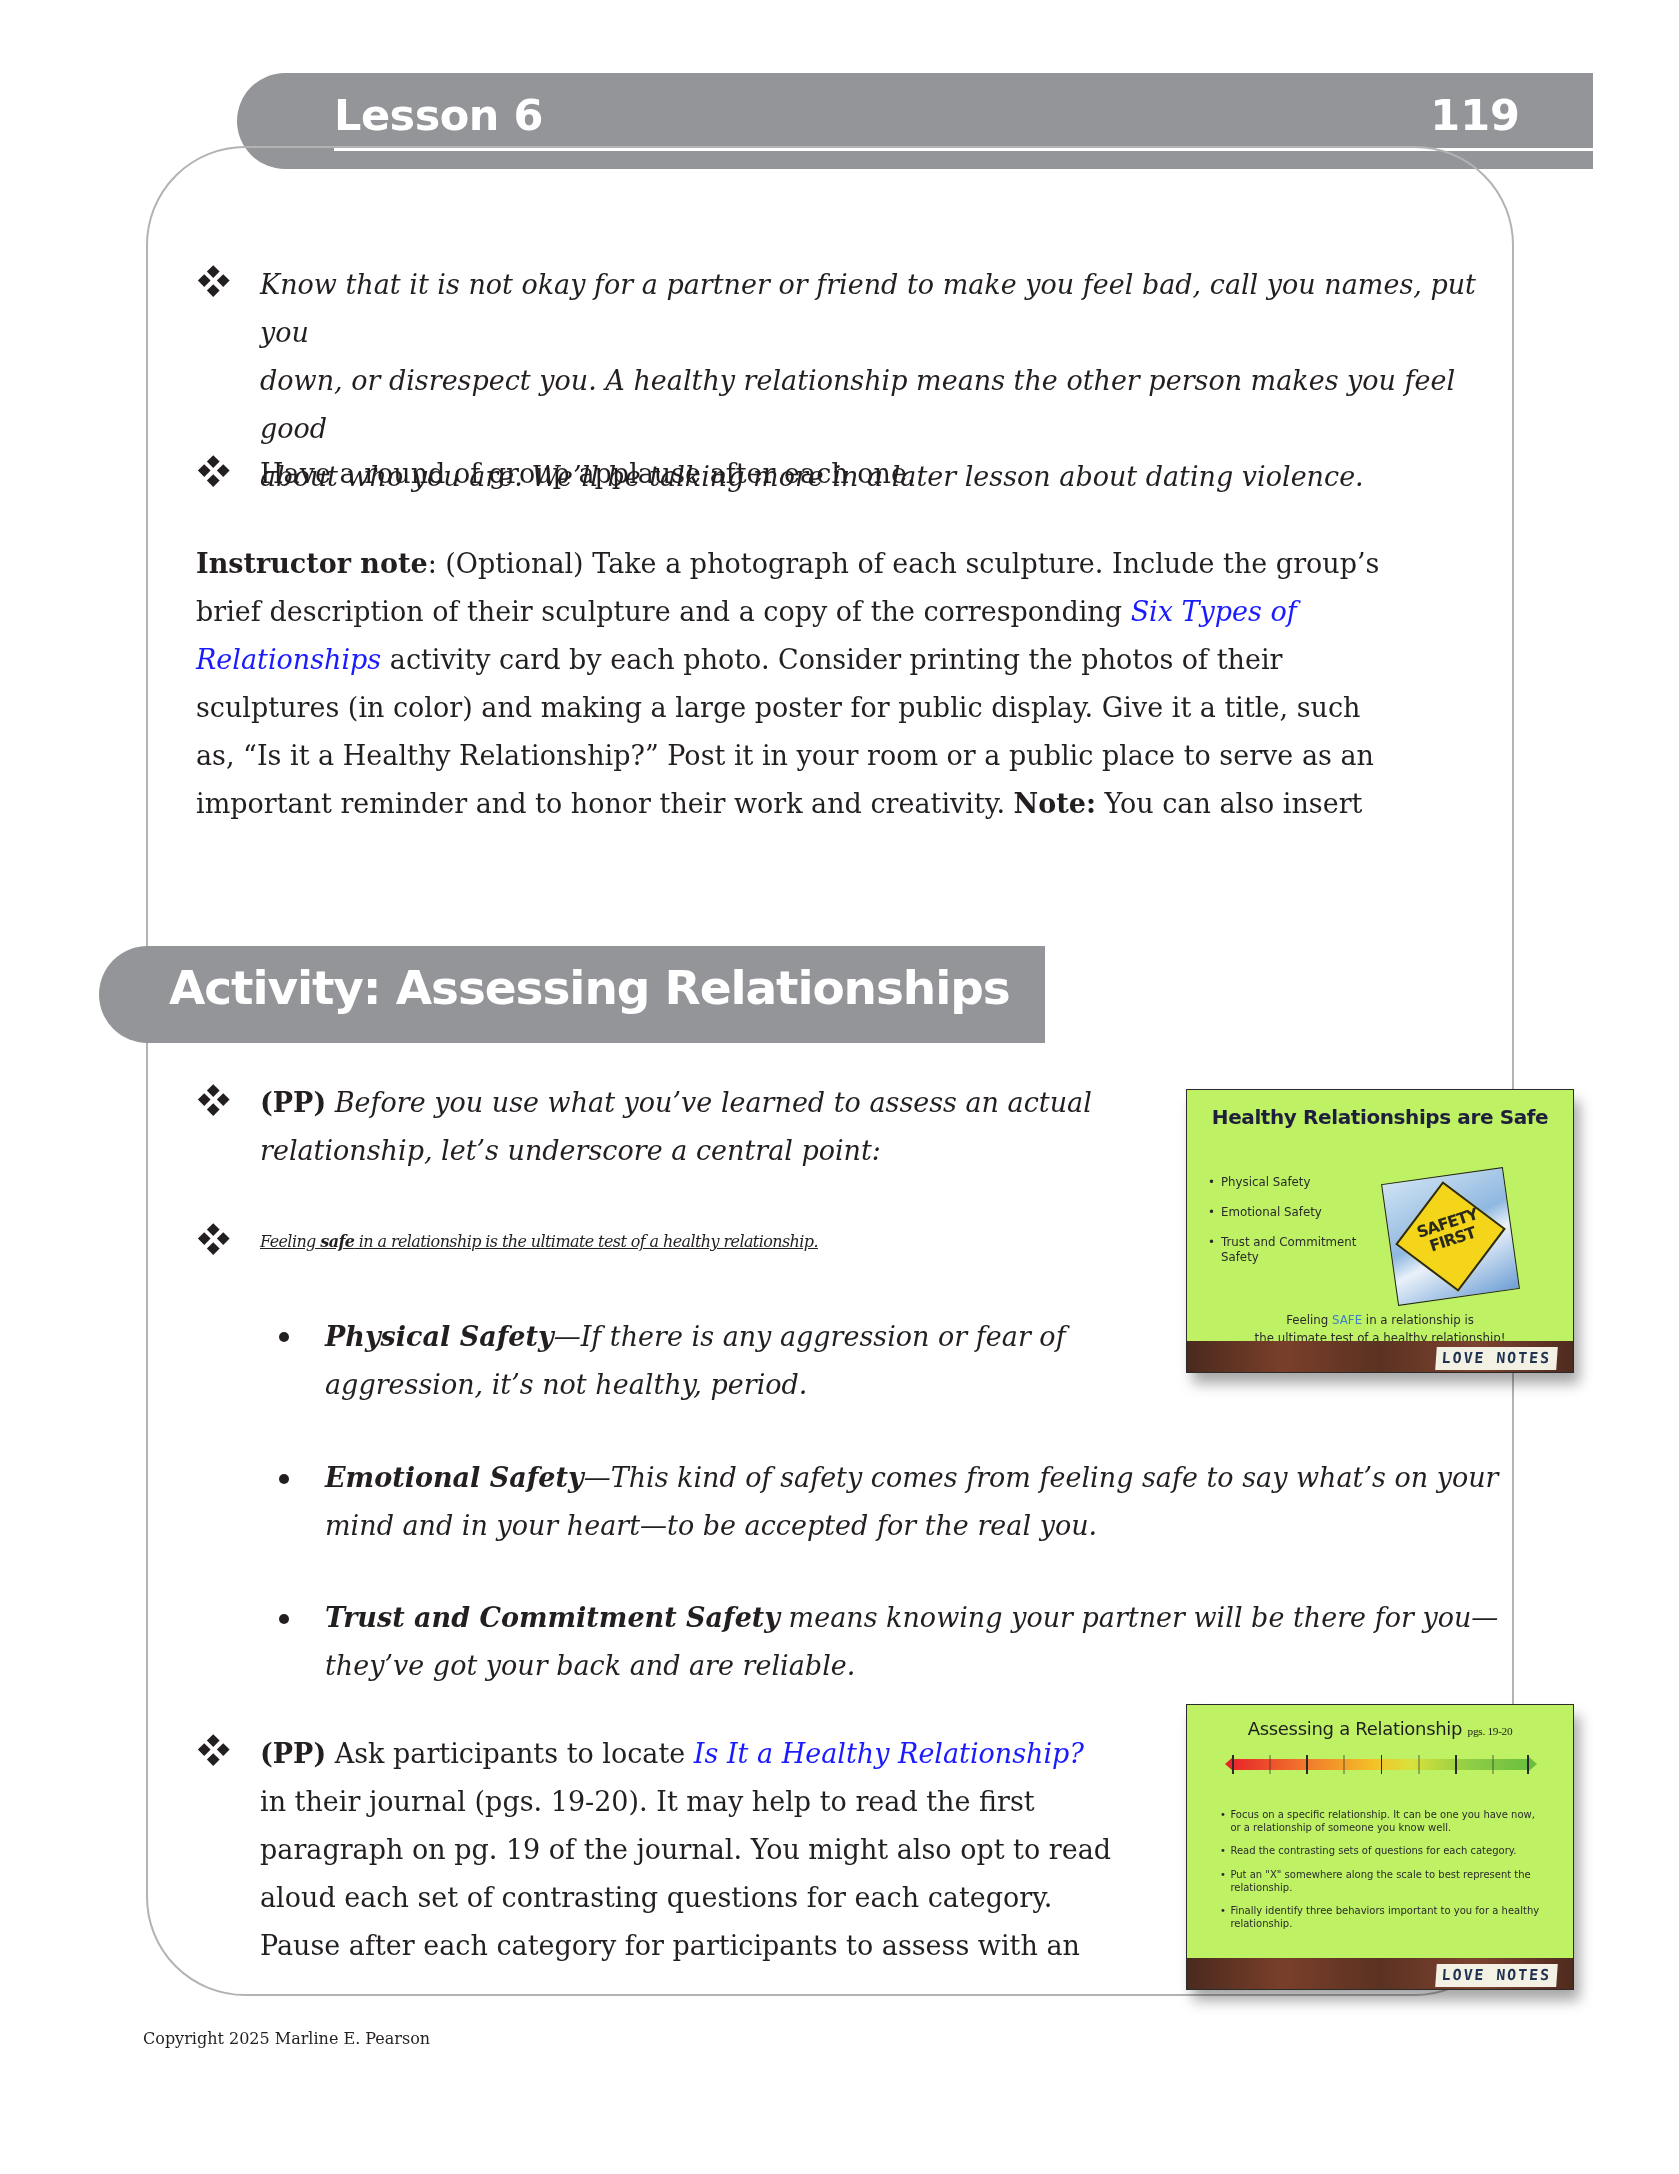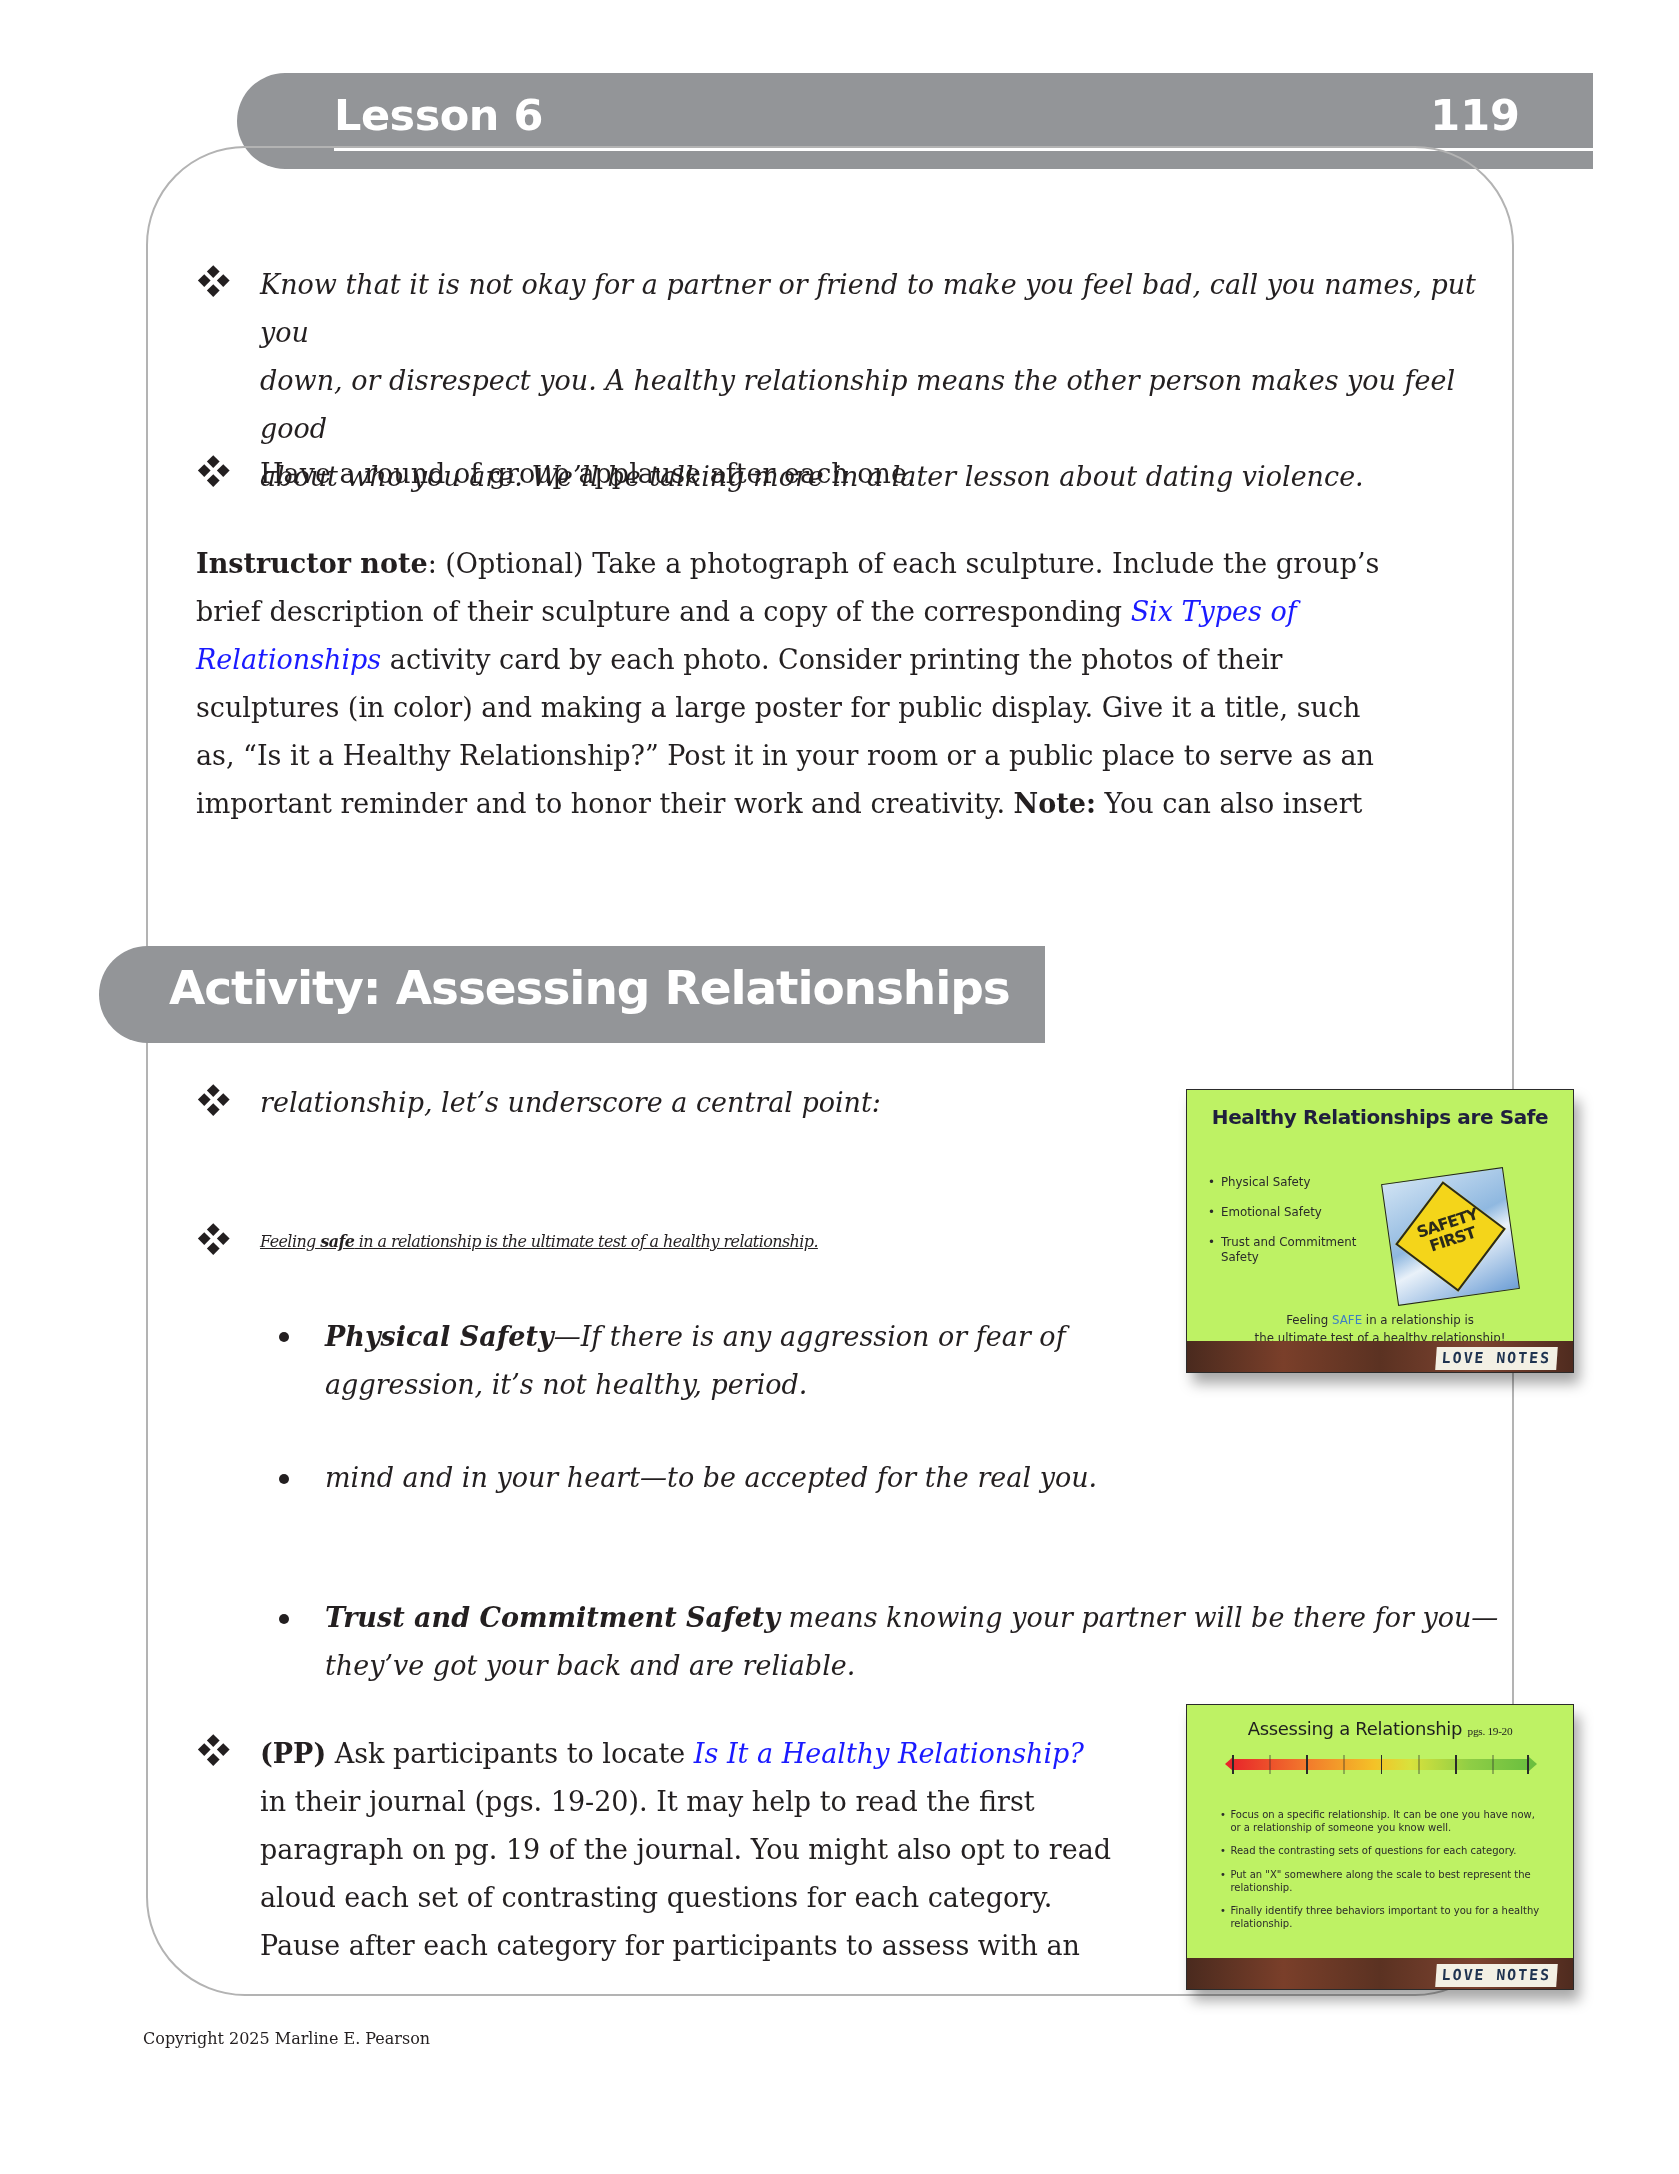--- a/index.html
+++ b/index.html
@@ -271,20 +271,21 @@
 <div class="activity-bar"></div>
 <div class="activity-title">Activity: Assessing Relationships</div>
 
 <div class="diamond" style="left:198px; top:1085px;">
     <i></i>
     <i></i>
     <i></i>
     <i></i>
   </div>
 <div class="p" style="left:260px; top:1079px; width:895px;">
+  <div><span class="b">(PP)</span><span class="it"> Before you use what you’ve learned to assess an actual</span></div>
   <div class="it">relationship, let’s underscore a central point:</div>
 </div>
 
 <div class="diamond" style="left:198px; top:1224px;">
     <i></i>
     <i></i>
     <i></i>
     <i></i>
   </div>
 <div class="p it" style="left:260px; top:1218px; font-size:16px; letter-spacing:-0.6px;text-decoration:underline;">
@@ -292,20 +293,21 @@
 </div>
 
 <div class="dot" style="left:279px; top:1332px;"></div>
 <div class="p it" style="left:325px; top:1313px; width:847px;">
   <div><span class="b">Physical Safety</span><span>—If there is any aggression or fear of</span></div>
   <div>aggression, it’s not healthy, period.</div>
 </div>
 
 <div class="dot" style="left:279px; top:1474px;"></div>
 <div class="p it" style="left:325px; top:1454px; width:1186px;">
+  <div><span class="b">Emotional Safety</span><span>—This kind of safety comes from feeling safe to say what’s on your</span></div>
   <div>mind and in your heart—to be accepted for the real you.</div>
 </div>
 
 <div class="dot" style="left:279px; top:1614px;"></div>
 <div class="p it" style="left:325px; top:1594px; width:1186px;">
   <div><span class="b">Trust and Commitment Safety</span><span> means knowing your partner will be there for you—</span></div>
   <div>they’ve got your back and are reliable.</div>
 </div>
 
 <div class="diamond" style="left:198px; top:1735px;">

